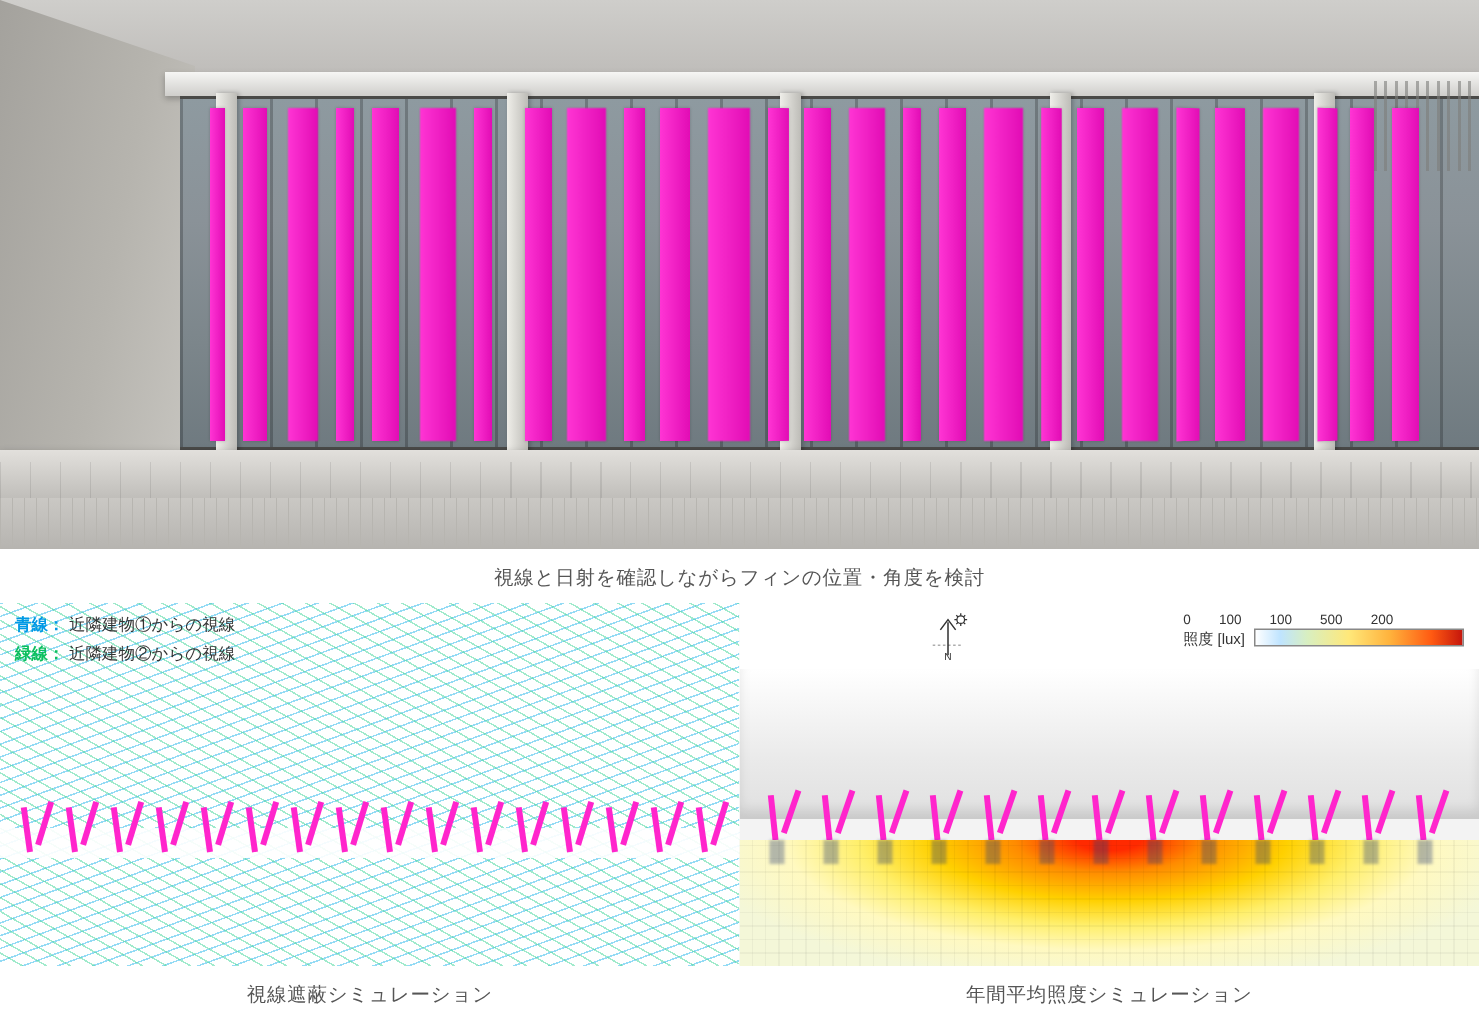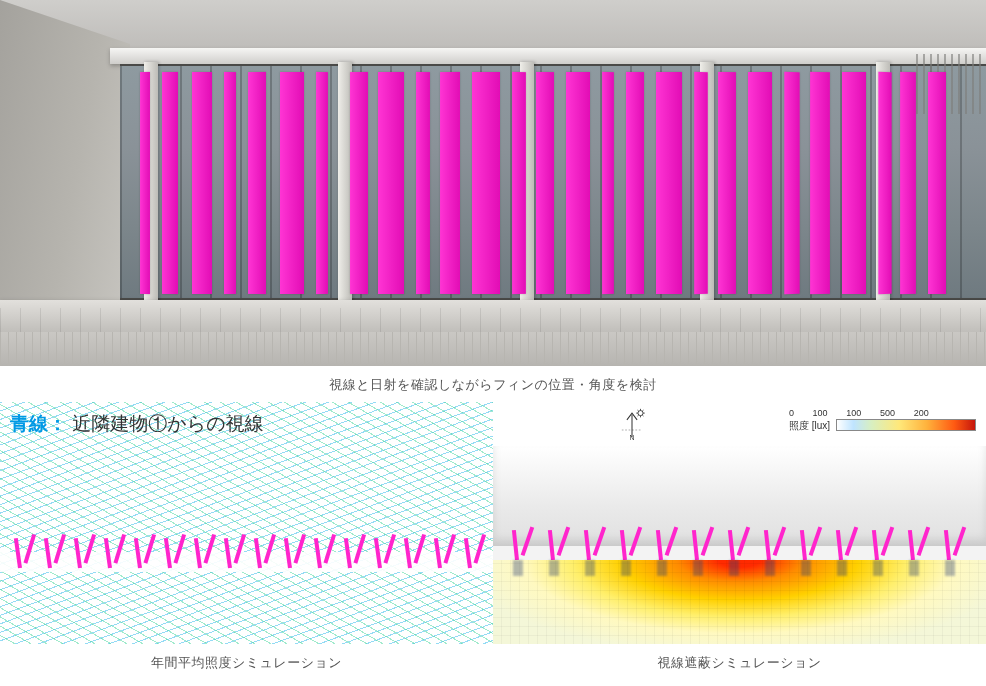--- a/index.html
+++ b/index.html
@@ -111,21 +111,21 @@
     position:absolute; top:0; width:4px; height:30px;
     background:#ff25cc;
     transform-origin: bottom center;
   }
   .sf.pair::after{
     content:""; position:absolute; left:6px; top:-4px; width:4px; height:30px;
     background:#ff25cc; transform:rotate(25deg); transform-origin:bottom center;
   }
   .legend-box {
     position:absolute; left:6px; top:4px;
-    font-size:19px; font-weight:600; line-height:1.7;
+    font-size:11px; font-weight:600; line-height:1.7;
     background:rgba(255,255,255,0); padding:2px 4px;
   }
   .legend-box .blue { color:#0099e5; }
   .legend-box .green{ color:#0bbf5f; }
   .legend-box .body { color:#333; font-weight:500; }
 
   
   .lux-bg {
     position:absolute; inset:0;
     background: linear-gradient(#ffffff 0 58%, transparent 58%),
@@ -248,20 +248,24 @@
         <div class="sf pair" style="left: 378px; transform: rotate(-8deg);"></div>
         <div class="sf pair" style="left: 408px; transform: rotate(-8deg);"></div>
         <div class="sf pair" style="left: 438px; transform: rotate(-8deg);"></div>
         <div class="sf pair" style="left: 468px; transform: rotate(-8deg);"></div>
       </div>
     <div class="legend-box">
       <div>
         <span class="blue">青線：</span>
         <span class="body">近隣建物①からの視線</span>
       </div>
+      <div>
+        <span class="green">緑線：</span>
+        <span class="body">近隣建物②からの視線</span>
+      </div>
     </div>
   </div>
 
   <div class="sim-panel">
     <div class="lux-bg"></div>
     <div class="lux-wall"></div>
     <div class="lux-fins" id="lux-fin-host">
         <div class="sf pair" style="left: 22px; transform: rotate(-6deg);"></div>
         <div class="sf pair" style="left: 58px; transform: rotate(-6deg);"></div>
         <div class="sf pair" style="left: 94px; transform: rotate(-6deg);"></div>
@@ -325,15 +329,15 @@
         </div>
       <div style="display:flex; gap:6px; justify-content:flex-end;">
         <span class="title">照度 [lux]</span>
         <div class="lux-scale"></div>
       </div>
     </div>
   </div>
 </div>
 
 <div class="caption-row">
+  <div class="caption">視線遮蔽シミュレーション</div>
   <div class="caption">年間平均照度シミュレーション</div>
-  <div class="caption">視線遮蔽シミュレーション</div>
 </div>
 
 </body></html>

